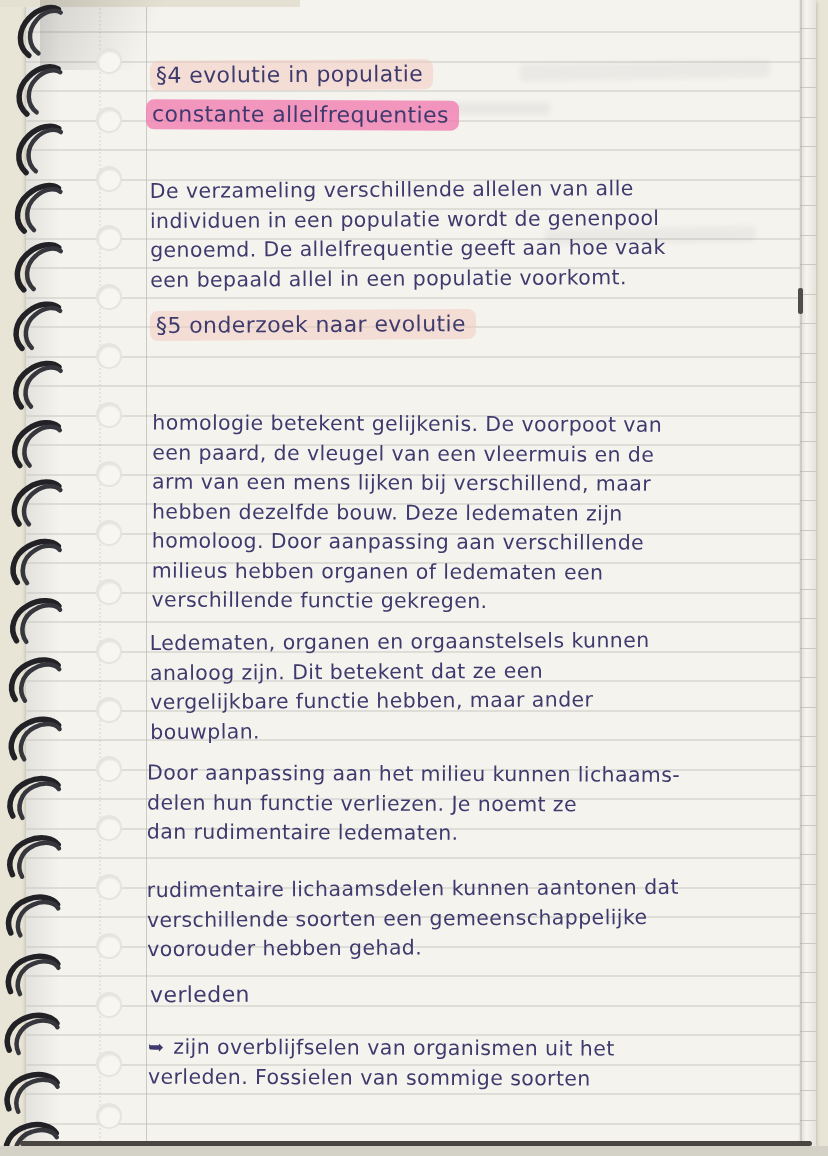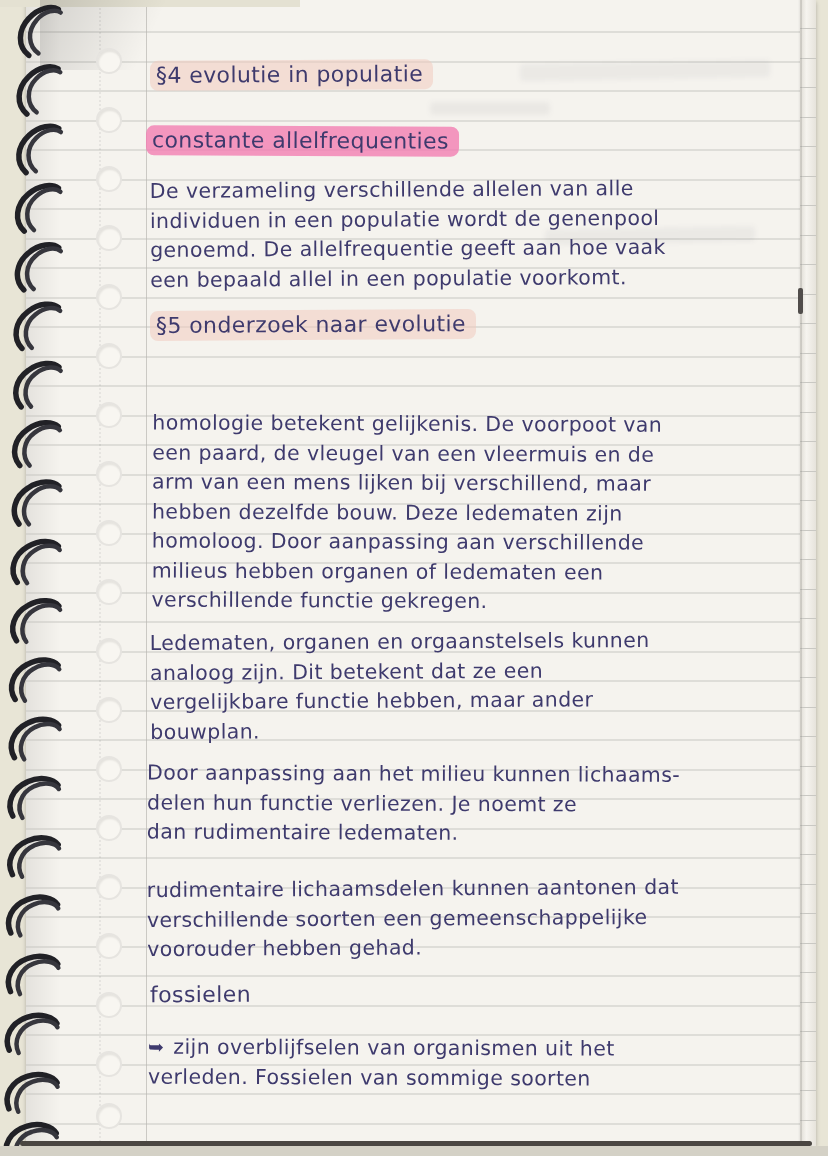--- a/index.html
+++ b/index.html
@@ -166,21 +166,21 @@
     <div class="hole" style="left:96px;top:815px;"></div>
     <div class="hole" style="left:96px;top:874px;"></div>
     <div class="hole" style="left:96px;top:933px;"></div>
     <div class="hole" style="left:96px;top:992px;"></div>
     <div class="hole" style="left:96px;top:1051px;"></div>
     <div class="hole" style="left:96px;top:1103px;"></div>
   </div>
 
   <div class="hw hd tilt1" style="left:150px;top:60px;"><span class="hl hl-soft">§4 evolutie in populatie</span></div>
 
-  <div class="hw hd tilt2" style="left:146px;top:126px;"><span class="hl hl-bright">constante allelfrequenties</span></div>
+  <div class="hw hd tilt2" style="left:146px;top:100px;"><span class="hl hl-bright">constante allelfrequenties</span></div>
 
   <div class="hw tilt1" style="left:150px;top:175px;width:665px;">De verzameling verschillende allelen van alle
 individuen in een populatie wordt de genenpool
 genoemd. De allelfrequentie geeft aan hoe vaak
 een bepaald allel in een populatie voorkomt.</div>
 
   <div class="hw hd tilt1" style="left:150px;top:310px;"><span class="hl hl-soft">§5 onderzoek naar evolutie</span></div>
 
 
   <div class="hw tilt2" style="left:152px;top:410px;width:672px;">homologie betekent gelijkenis. De voorpoot van
@@ -197,20 +197,20 @@
 bouwplan.</div>
 
   <div class="hw tilt2" style="left:147px;top:760px;width:670px;">Door aanpassing aan het milieu kunnen lichaams-
 delen hun functie verliezen. Je noemt ze
 dan rudimentaire ledematen.</div>
 
   <div class="hw tilt1" style="left:147px;top:874px;width:670px;">rudimentaire lichaamsdelen kunnen aantonen dat
 verschillende soorten een gemeenschappelijke
 voorouder hebben gehad.</div>
 
-  <div class="hw hd tilt1" style="left:150px;top:980px;">fossielen</div>
+  <div class="hw hd tilt1" style="left:150px;top:980px;">verleden</div>
 
   <div class="hw tilt2" style="left:148px;top:1034px;width:640px;"><span class="bullet-glyph">➥</span><span>zijn overblijfselen van organismen uit het
 verleden. Fossielen van sommige soorten</span></div>
 
   <div class="bottom-edge"></div>
   <div class="below-page"></div>
 </div>
 
 </body></html>

